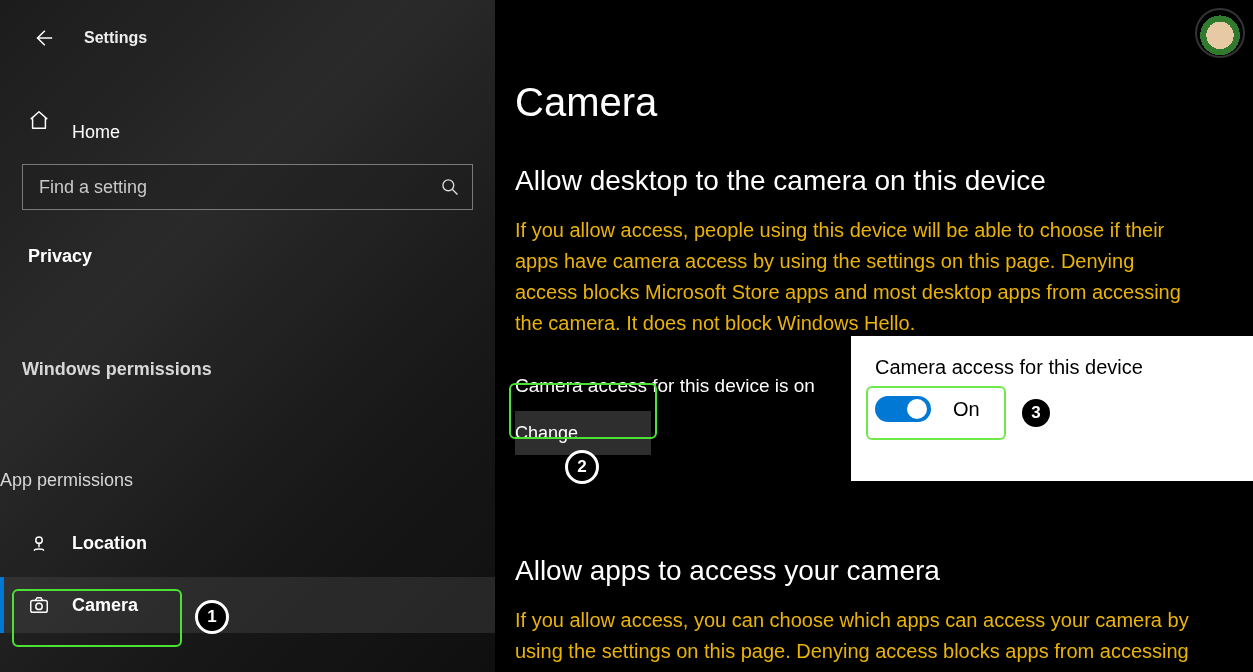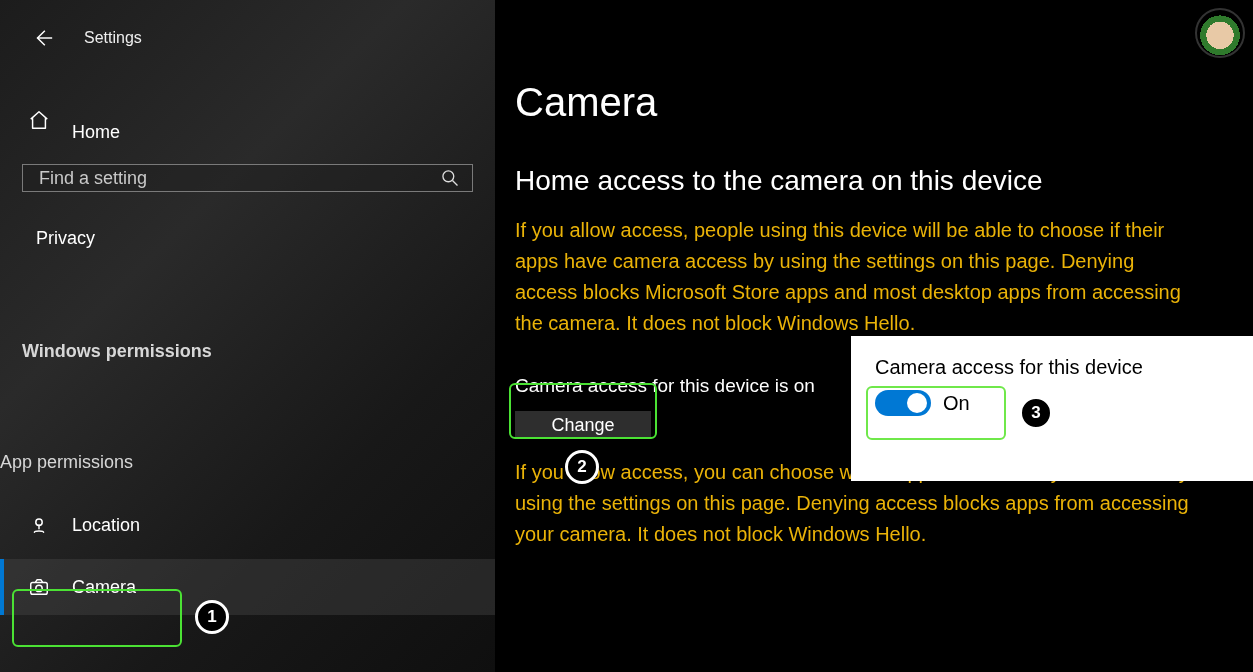--- a/index.html
+++ b/index.html
@@ -2,52 +2,52 @@
 <html><head>
 <meta charset="utf-8">
 <style>
   * { box-sizing: border-box; margin: 0; padding: 0; }
   html, body { width: 1253px; height: 672px; overflow: hidden; font-family: "Segoe UI", Arial, sans-serif; background:#000; color:#fff; }
   .app { display:flex; width:100%; height:100%; position:relative; }
   
   .sidebar { width:495px; height:100%; background: linear-gradient(135deg, #1c1c1c 0%, #2a2a2a 35%, #181818 70%, #0f0f0f 100%); padding:18px 0 0 0; position:relative; }
   .titlebar { display:flex; align-items:center; gap:28px; padding-left:30px; height:40px; }
   .back-arrow { width:26px; height:26px; display:flex; align-items:center; justify-content:center; color:#fff; }
-  .title { font-size:16px; font-weight:400; color:#eee; }
+  .title { font-size:16px; font-weight:700; color:#eee; }
   .home-row { display:flex; align-items:center; gap:22px; padding:0 0 0 28px; margin-top:42px; color:#fff; height:40px; }
   .home-icon { width:22px; height:22px; }
   .home-label { font-size:18px;margin-top:24px; }
-  .search-wrap { margin:24px 22px 8px 22px; border:1px solid #7a7a7a; height:28px; display:flex; align-items:center; padding:0 12px 0 16px; background:rgba(30,30,30,.4); }
+  .search-wrap { margin:24px 22px 8px 22px; border:1px solid #7a7a7a; height:46px; display:flex; align-items:center; padding:0 12px 0 16px; background:rgba(30,30,30,.4); }
   .search-input { flex:1; background:transparent; border:none; outline:none; color:#fff; font-size:18px; font-family:inherit; }
   .search-input::placeholder { color:#c9c9c9; }
   .search-icon { width:20px; height:20px; color:#ddd; }
-  .section-head { font-size:18px; font-weight:400; color:#fff; padding-left:36px; margin-top:36px; }
+  .section-head { font-size:18px; font-weight:700; color:#fff; padding-left:28px; margin-top:36px; }
   .section-sub { font-size:18px; font-weight:700; color:#d7d7d7; padding-left:22px; margin-top:92px; }
   .section-sub2 { font-size:18px; font-weight:400; color:#d7d7d7; margin-top:90px; }
-  .nav-item { display:flex; align-items:center; gap:22px; padding-left:28px; height:56px; margin-top:24px; position:relative; }
+  .nav-item { display:flex; align-items:center; gap:22px; padding-left:28px; height:56px; margin-top:24px; position:relative;font-weight:bold; }
   .nav-icon { width:22px; height:22px; }
   .nav-label { font-size:18px; color:#fff; }
   .nav-item.selected { background: rgba(80,80,80,.35); }
   .nav-item.selected::before { content:""; position:absolute; left:0; top:0; bottom:0; width:4px; background:#0078d4; }
   
   .hl { position:absolute; border:2px solid #4be234; border-radius:0; pointer-events:none; }
   .hl.r { border-radius:6px; }
   .badge { position:absolute; width:34px; height:34px; border-radius:50%; background:#000; color:#fff; border:3px solid #fff; display:flex; align-items:center; justify-content:center; font-weight:700; font-size:17px; pointer-events:none; }
   
   .main { flex:1; background:#000; padding:80px 40px 0 20px; position:relative; }
   .h1 { font-size:40px; font-weight:400; }
   .h2 { font-size:28px; font-weight:400; margin-top:40px; }
   .h2.second { margin-top:100px; }
   .body { font-size:20px; color:#eab308; margin-top:18px; line-height:1.55; max-width:680px; }
   .status-line { font-size:19px; color:#fff; margin-top:36px; }
-  .change-btn { margin-top:14px; width:136px; height:28px; background:#2e2e2e; border:none; color:#fff; font-size:18px; font-family:inherit; text-align:center; display:flex; align-items:center; justify-content:center; }
+  .change-btn { margin-top:14px; width:136px; height:44px; background:#2e2e2e; border:none; color:#fff; font-size:18px; font-family:inherit; text-align:center; display:flex; align-items:center; }
   
   .popup { position:absolute; top:336px; right:0; width:402px; height:145px; background:#fff; color:#000; padding:20px 30px 18px 24px; }
   .popup-title { font-size:20px; font-weight:400; }
-  .popup-row { display:flex; align-items:center; gap:12px; margin-top:11px; }
+  .popup-row { display:flex; align-items:center; gap:22px; margin-top:17px; }
   .toggle { width:56px; height:26px; border-radius:13px; background:#0078d4; position:relative; }
   .toggle .knob { position:absolute; right:4px; top:3px; width:20px; height:20px; border-radius:50%; background:#fff; }
   .toggle-label { font-size:20px; }
   
   .avatar { position:absolute; top:8px; right:8px; width:50px; height:50px; border-radius:50%; background: radial-gradient(circle at 50% 55%, #e8c9a6 0 40%, #2f7a2c 40% 58%, #000 58% 100%); border:2px solid #333; }
   svg { display:block; }
 </style>
 </head>
 <body>
 
@@ -110,32 +110,33 @@
       <span class="nav-label">Camera</span>
     </div>
 
     <div class="hl r" style="left:12px; top:589px; width:170px; height:58px;"></div>
     <div class="badge" style="left:195px; top:600px;">1</div>
   </div>
 
   <div class="main">
     <div class="h1">Camera</div>
 
-    <div class="h2">Home access to the camera on this device</div>
+    <div class="h2">Allow desktop to the camera on this device</div>
     <div class="body">If you allow access, people using this device will be able to choose if their apps have camera access by using the settings on this page. Denying access blocks Microsoft Store apps and most desktop apps from accessing the camera. It does not block Windows Hello.</div>
 
     <div class="status-line">Camera access for this device is on</div>
 
     <button class="change-btn">
       <span>Change</span>
     </button>
 
     <div class="hl r" style="left:14px; top:383px; width:148px; height:56px;"></div>
     <div class="badge" style="left:70px; top:450px;">2</div>
 
+    <div class="h2 second">Allow apps to access your camera</div>
     <div class="body">If you allow access, you can choose which apps can access your camera by using the settings on this page. Denying access blocks apps from accessing your camera. It does not block Windows Hello.</div>
 
     <div class="popup">
       <div class="popup-title">Camera access for this device</div>
       <div class="popup-row">
         <div class="toggle">
           <div class="knob"></div>
         </div>
         <div class="toggle-label">On</div>
       </div>

